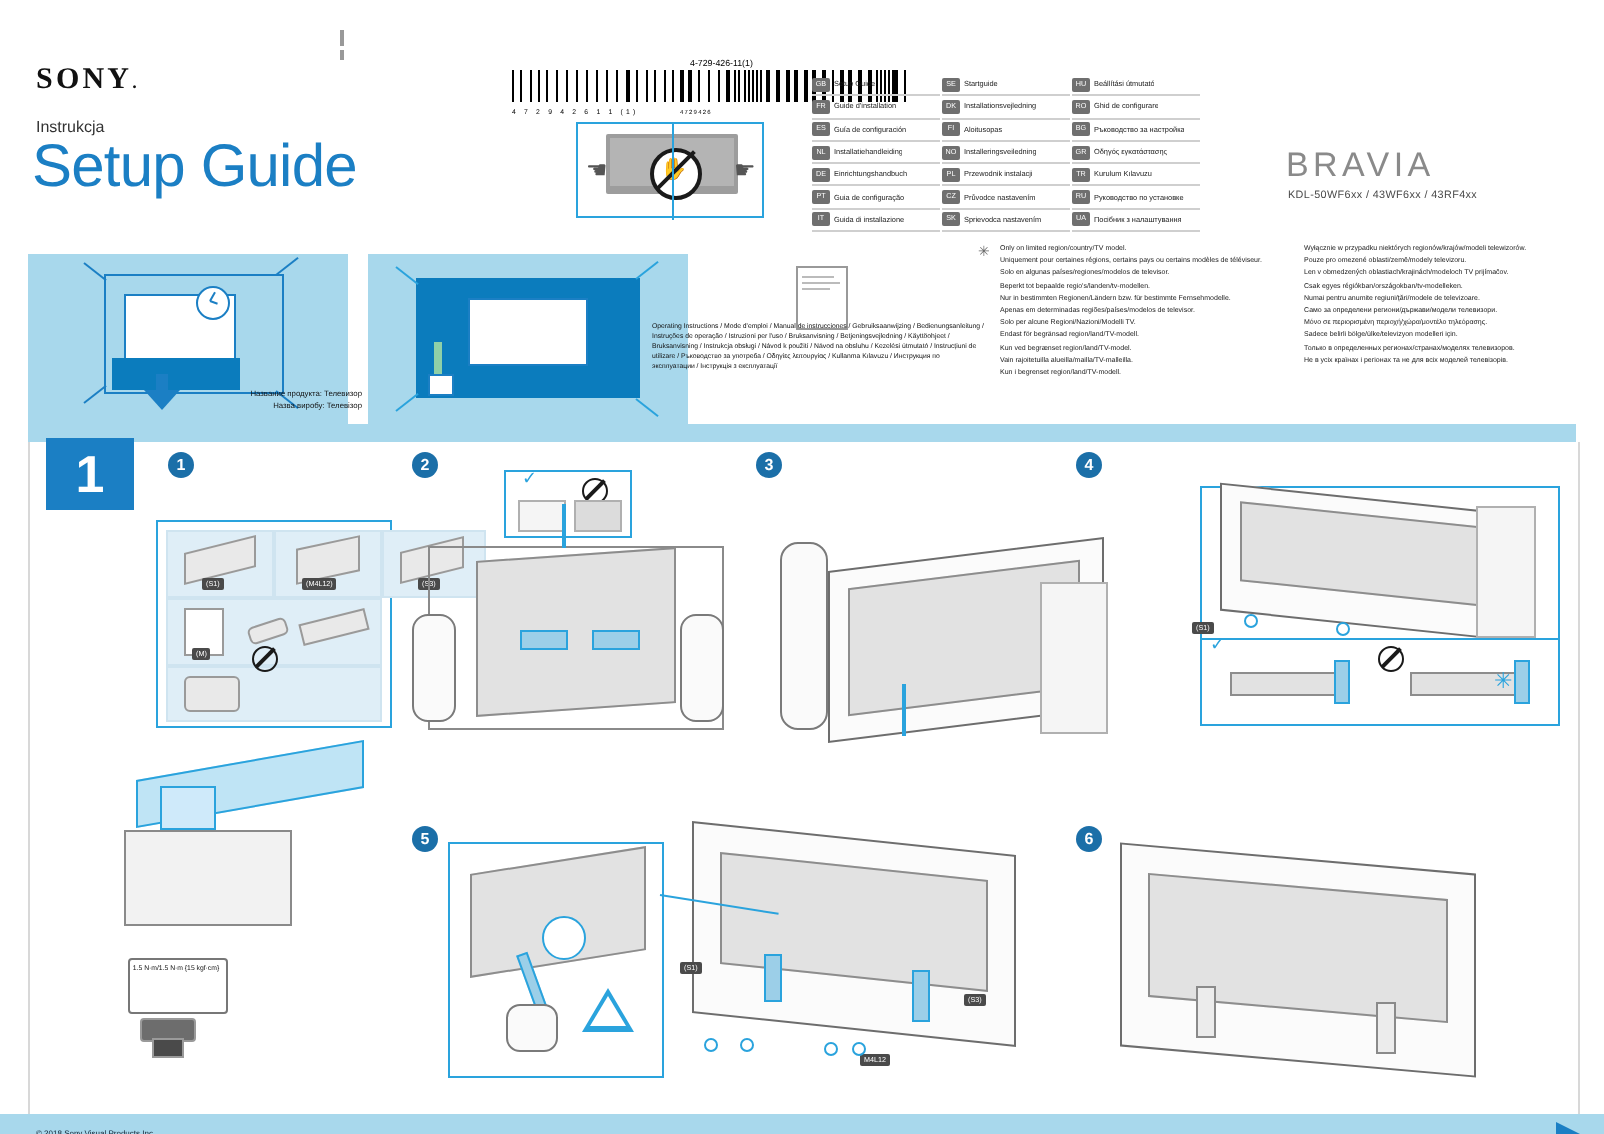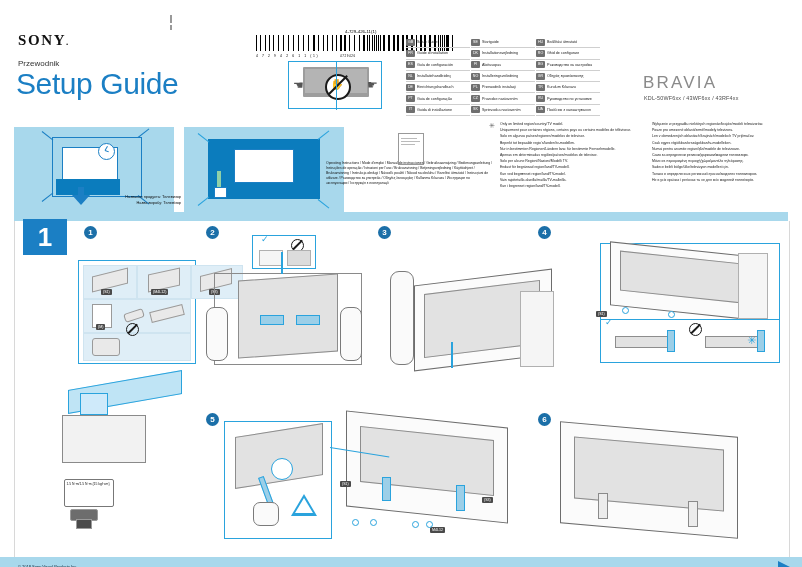--- a/index.html
+++ b/index.html
@@ -122,21 +122,21 @@
 <body>
 
 <div id="page">
 
   <div class="topticks"></div>
   <div class="topticks2"></div>
 
   <div class="sony-logo">
     <span>SONY</span><span class="dot">.</span>
   </div>
-  <div class="tv-word">Przewodnik</div>
+  <div class="tv-word">Instrukcja</div>
   <div class="setup-title">Setup Guide</div>
 
   <div class="partno">4-729-426-11(1)</div>
   <div class="barcode-wrap">
     <div class="barcode" id="bc1"><i></i><i class="g"></i><i></i><i class="g w"></i><i></i><i class="g"></i><i></i><i class="g"></i><i></i><i class="g w"></i><i></i><i class="g w"></i><i></i><i class="g w"></i><i></i><i class="g w"></i><i></i><i class="g w"></i><i></i><i class="g w"></i><i></i><i class="g w"></i><i></i><i class="g w"></i><i class="w"></i><i class="g"></i><i></i><i class="g w"></i><i></i><i class="g"></i><i></i><i class="g w"></i><i></i><i class="g"></i><i></i><i class="g w"></i><i></i><i class="g"></i><i></i><i class="g"></i><i></i><i class="g w"></i><i></i><i class="g w"></i><i></i><i class="g"></i><i></i><i class="g"></i><i></i><i class="g w"></i><i></i><i class="g"></i><i></i><i class="g"></i><i></i><i class="g"></i><i></i><i class="g w"></i><i></i><i class="g w"></i><i></i><i class="g"></i><i></i><i class="g w"></i><i></i><i class="g"></i><i></i><i class="g w"></i><i></i><i class="g"></i><i></i><i class="g w"></i><i></i><i class="g"></i><i></i><i class="g w"></i><i></i><i class="g w"></i><i></i><i class="g w"></i><i></i><i class="g"></i><i></i><i class="g"></i><i></i><i class="g"></i><i></i><i class="g"></i></div>
     <div class="bc-digits">4 7 2 9 4 2 6 1 1 (1)</div>
   </div>
   <div class="barcode-wrap" style="left:340px;">
     <div class="barcode" id="bc2"><i></i><i class="g"></i><i></i><i class="g w"></i><i></i><i class="g w"></i><i></i><i class="g w"></i><i></i><i class="g w"></i><i></i><i class="g w"></i><i></i><i class="g w"></i><i></i><i class="g"></i><i></i><i class="g w"></i><i></i><i class="g w"></i><i></i><i class="g w"></i><i></i><i class="g"></i><i></i><i class="g w"></i><i></i><i class="g"></i><i></i><i class="g w"></i><i></i><i class="g w"></i><i></i><i class="g"></i><i></i><i class="g"></i><i></i><i class="g w"></i><i></i><i class="g w"></i><i></i><i class="g"></i><i></i><i class="g"></i><i></i><i class="g"></i><i class="w"></i><i class="g w"></i></div>
     <div class="bc-digits" style="font-size:3px;letter-spacing:.6px;">4729426</div>

